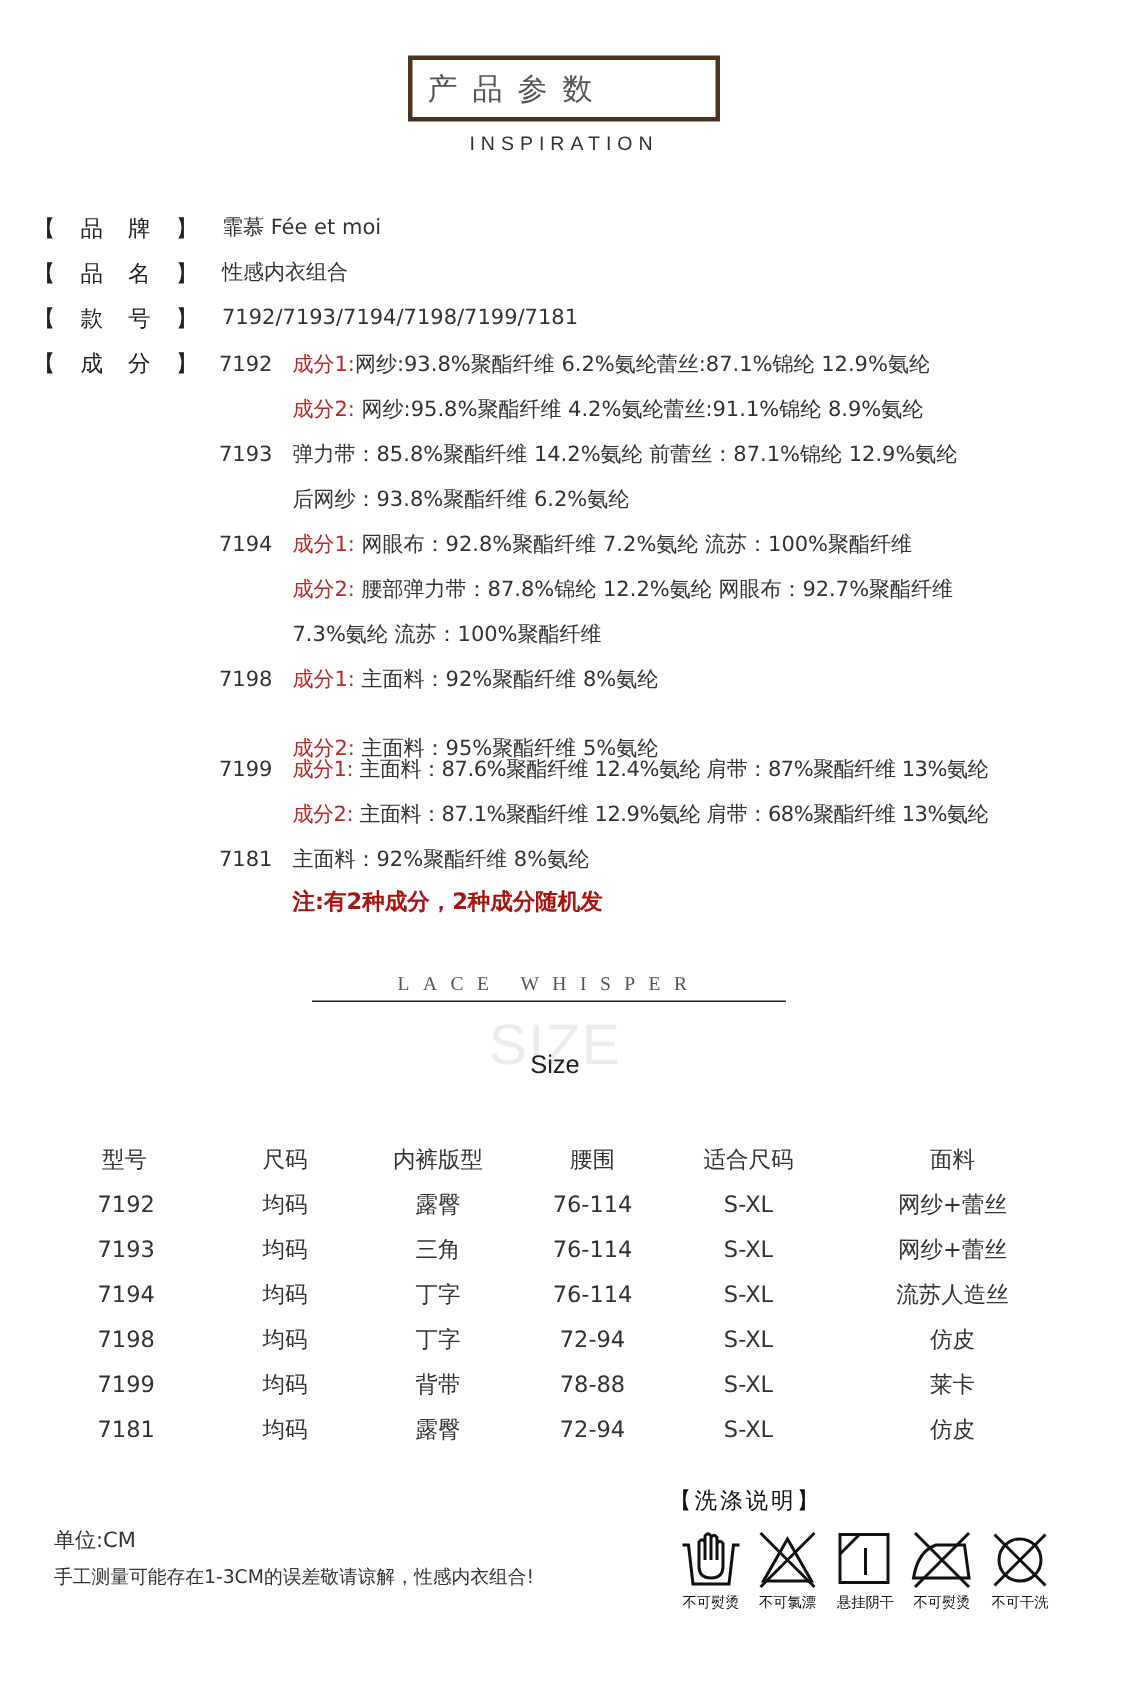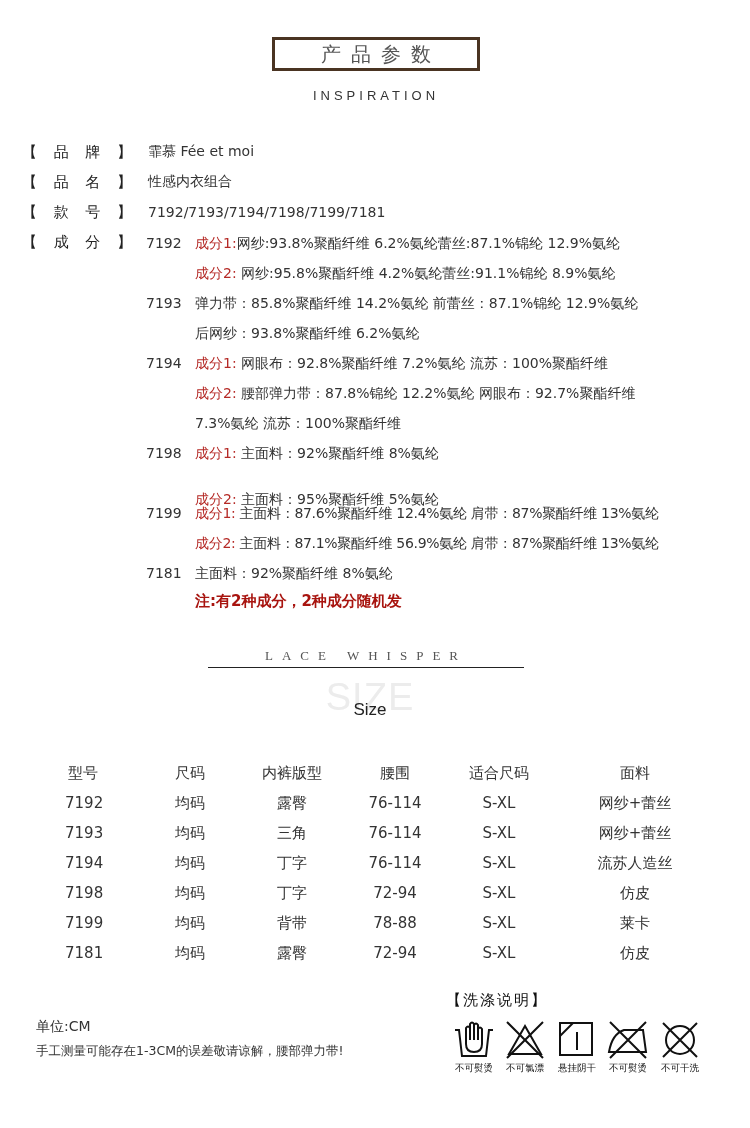--- a/index.html
+++ b/index.html
@@ -1,21 +1,21 @@
 <!DOCTYPE html>
 <html><head>
 <meta charset="utf-8">
 <style>
   * { margin: 0; padding: 0; box-sizing: border-box; }
   html, body { width: 750px; height: 1128px; background: #ffffff; overflow: hidden; }
   body { position: relative; font-family: "DejaVu Sans", "Liberation Sans", sans-serif; color: #333333; }
 
   .title-box {
-    position: absolute; left: 272px; top: 37px; width: 208px; height: 34px;
-    border: 3px solid #4a3422; display: flex; align-items: center; justify-content: center;
+    position: absolute; left: 272px; top: 37px; width: 208px; height: 44px;
+    border: 3px solid #4a3422; display: flex; align-items: center; 
   }
   .title-box span { font-family: "DejaVu Serif", "Liberation Serif", serif; font-size: 20px; letter-spacing: 10px; color: #555555; padding-left: 10px; }
   .subtitle {
     position: absolute; left: 272px; top: 88px; width: 208px; text-align: center;
     font-family: "Liberation Sans", sans-serif; font-size: 13px; letter-spacing: 4px; color: #333333;
   }
 
   .spec-row { position: absolute; left: 0; height: 24px; display: flex; align-items: center; font-size: 14px; }
   .spec-label { position: absolute; left: 22px; width: 110px; display: flex; justify-content: space-between; font-size: 15px; color: #222; }
   .spec-label span { display: inline-block; }
@@ -112,21 +112,21 @@
 <div class="line" style="left:195px; top:351px;"><span class="red">成分1:</span><span> 网眼布：92.8%聚酯纤维 7.2%氨纶  流苏：100%聚酯纤维</span></div>
 <div class="line" style="left:195px; top:381px;"><span class="red">成分2:</span><span> 腰部弹力带：87.8%锦纶 12.2%氨纶  网眼布：92.7%聚酯纤维</span></div>
 <div class="line" style="left:195px; top:411px;">7.3%氨纶 流苏：100%聚酯纤维</div>
 
 <div class="line" style="left:146px; top:441px;">7198</div>
 <div class="line" style="left:195px; top:441px;"><span class="red">成分1:</span><span> 主面料：92%聚酯纤维 8%氨纶</span></div>
 <div class="line" style="left:195px; top:471px;margin-top:16px;"><span class="red">成分2:</span><span> 主面料：95%聚酯纤维 5%氨纶</span></div>
 
 <div class="line" style="left:146px; top:501px;">7199</div>
 <div class="line" style="left:195px; top:501px; letter-spacing:-0.3px;"><span class="red">成分1:</span><span> 主面料：87.6%聚酯纤维 12.4%氨纶 肩带：87%聚酯纤维 13%氨纶</span></div>
-<div class="line" style="left:195px; top:531px; letter-spacing:-0.3px;"><span class="red">成分2:</span><span> 主面料：87.1%聚酯纤维 56.9%氨纶  肩带：87%聚酯纤维 13%氨纶</span></div>
+<div class="line" style="left:195px; top:531px; letter-spacing:-0.3px;"><span class="red">成分2:</span><span> 主面料：87.1%聚酯纤维 12.9%氨纶  肩带：68%聚酯纤维 13%氨纶</span></div>
 
 <div class="line" style="left:146px; top:561px;">7181</div>
 <div class="line" style="left:195px; top:561px;">主面料：92%聚酯纤维 8%氨纶</div>
 
 <div class="line note" style="left:195px; top:589px;">注:有2种成分，2种成分随机发</div>
 
 <div class="lace">LACE WHISPER</div>
 <div class="lace-rule"></div>
 <div class="size-bg">SIZE</div>
 <div class="size-fg">Size</div>
@@ -184,21 +184,21 @@
     <div class="td c0">7181</div>
     <div class="td c1">均码</div>
     <div class="td c2">露臀</div>
     <div class="td c3">72-94</div>
     <div class="td c4">S-XL</div>
     <div class="td c5">仿皮</div>
   </div>
 </div>
 
 <div class="unit">单位:CM</div>
-<div class="disclaimer">手工测量可能存在1-3CM的误差敬请谅解，腰部弹力带!</div>
+<div class="disclaimer">手工测量可能存在1-3CM的误差敬请谅解，性感内衣组合!</div>
 
 <div class="care-title">【洗涤说明】</div>
 
 <svg class="care-icon" style="left:452px;" viewBox="0 0 44 40">
   <g fill="none" stroke="#111" stroke-width="2">
     <path d="M3 10 L7 10 L10 36 L34 36 L37 10 L41 10"></path>
     <path d="M14 24 L14 8 Q16 5 18 8 L18 20 M18 14 L18 4 Q20 1 22 4 L22 20 M22 14 L22 5 Q24 2 26 5 L26 20 M26 16 L26 9 Q28 6 30 9 L30 24 Q30 32 22 32 Q14 32 14 24"></path>
   </g>
 </svg>
 <div class="care-label" style="left:444px;">不可熨烫</div>

